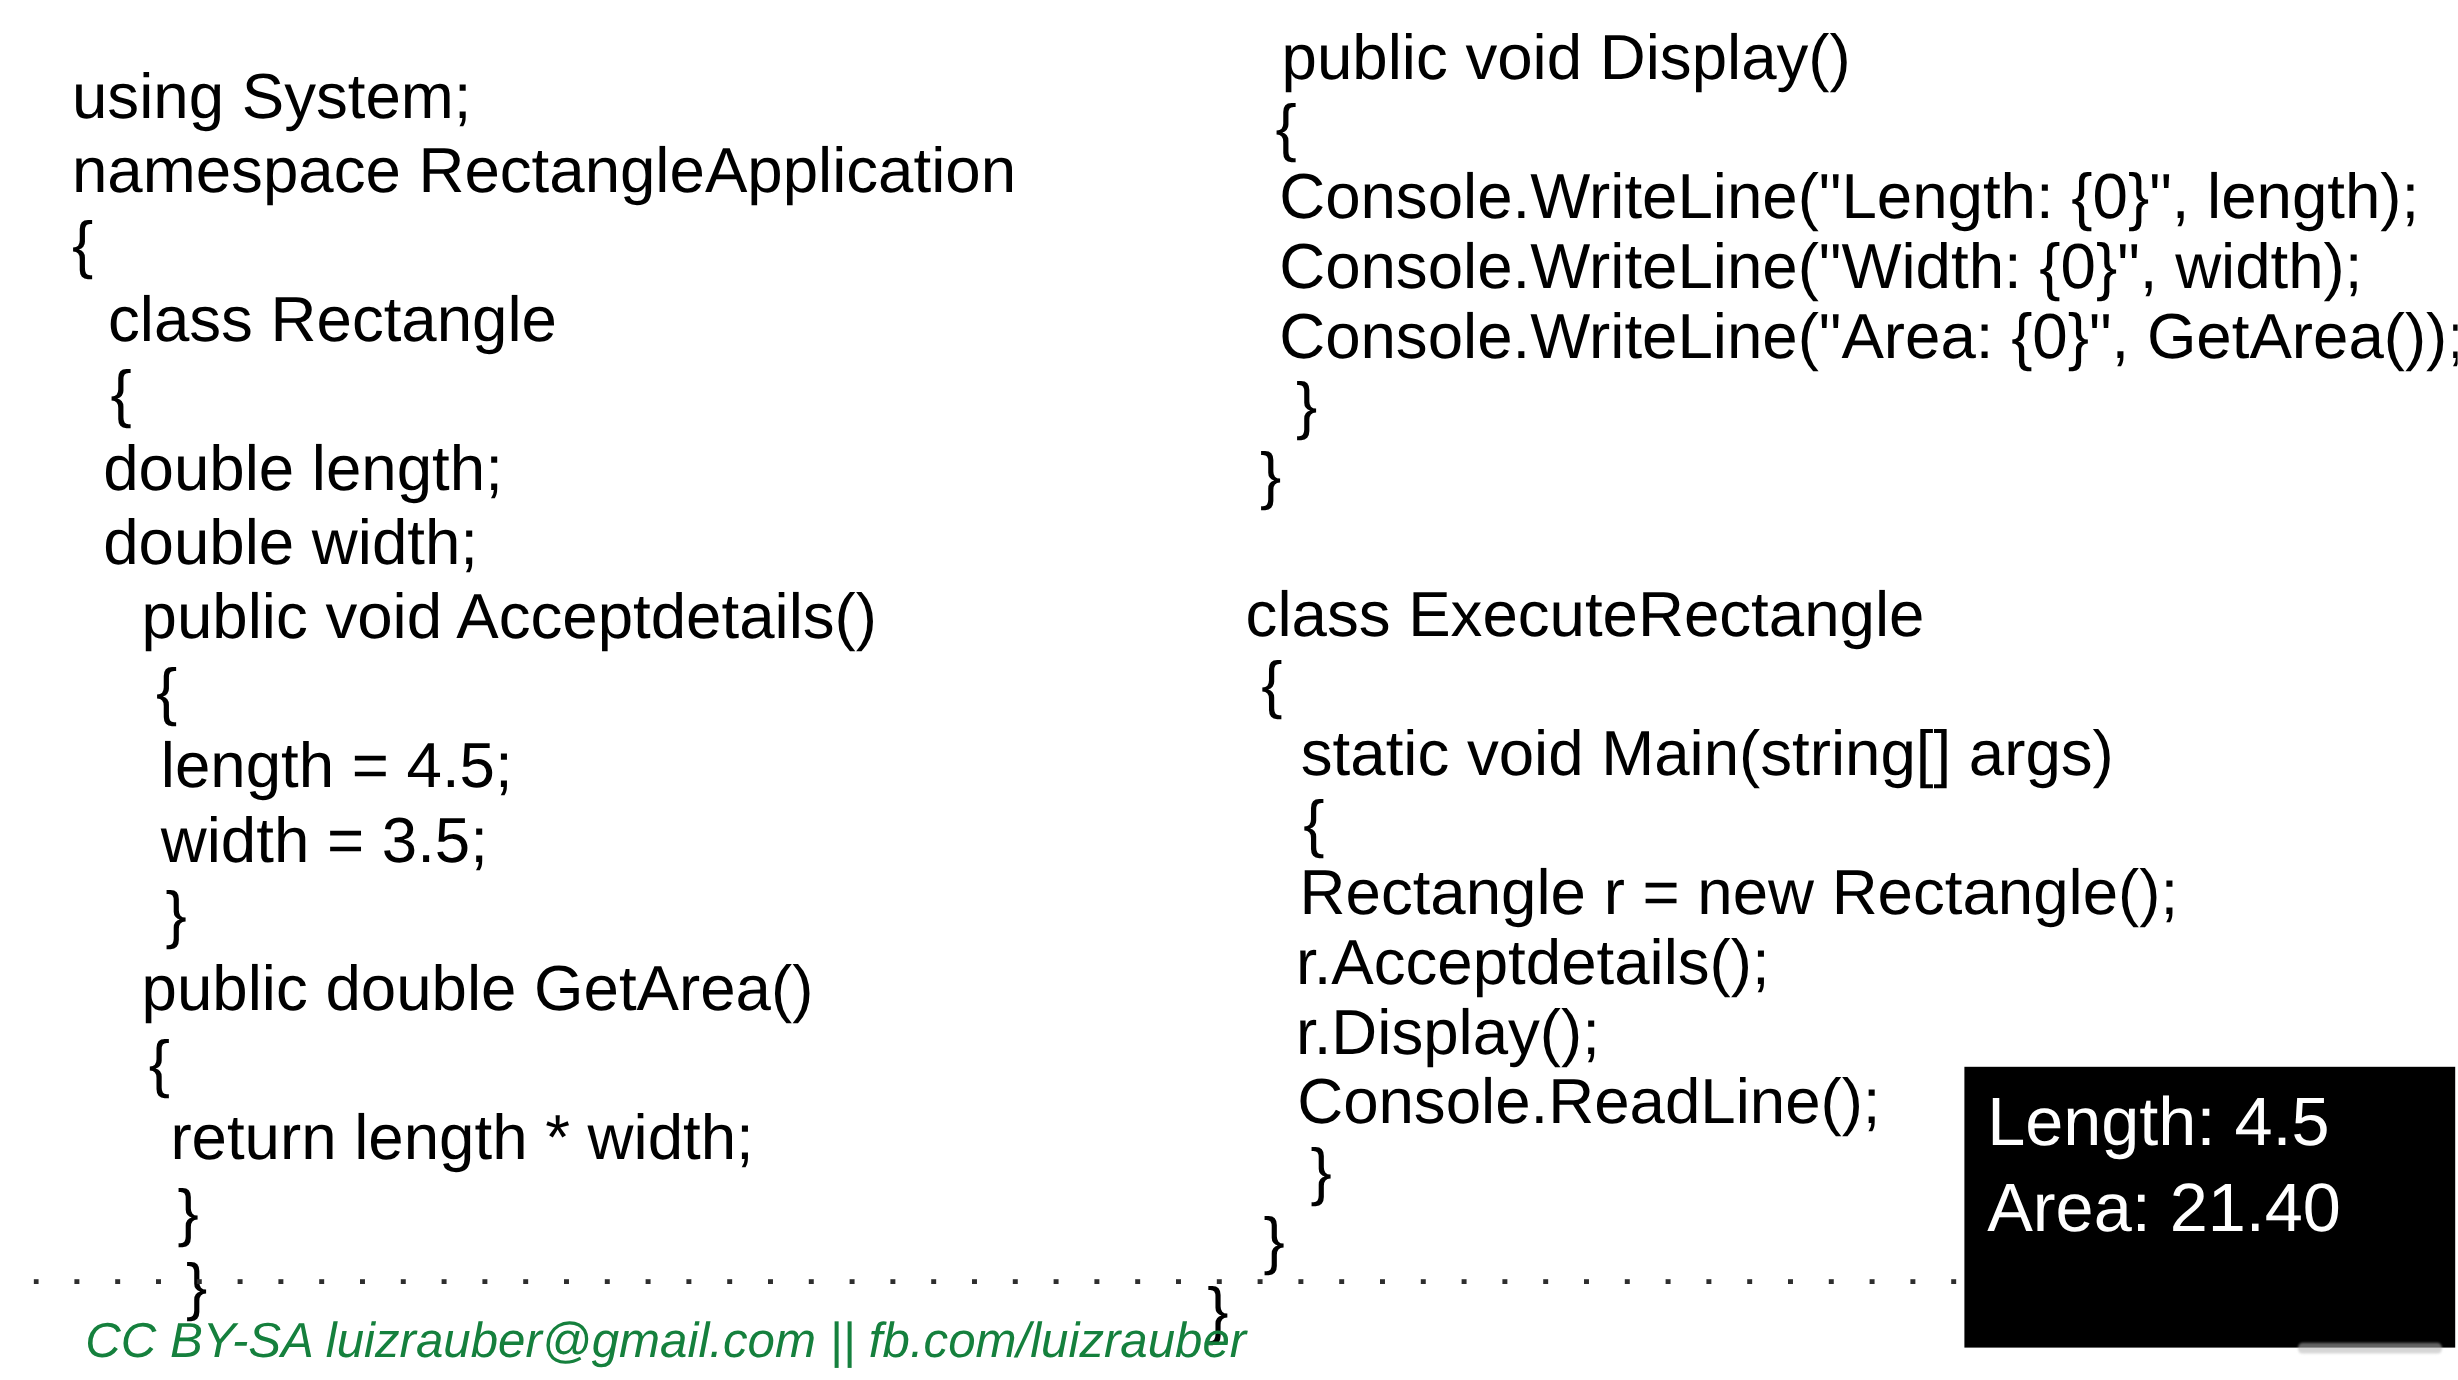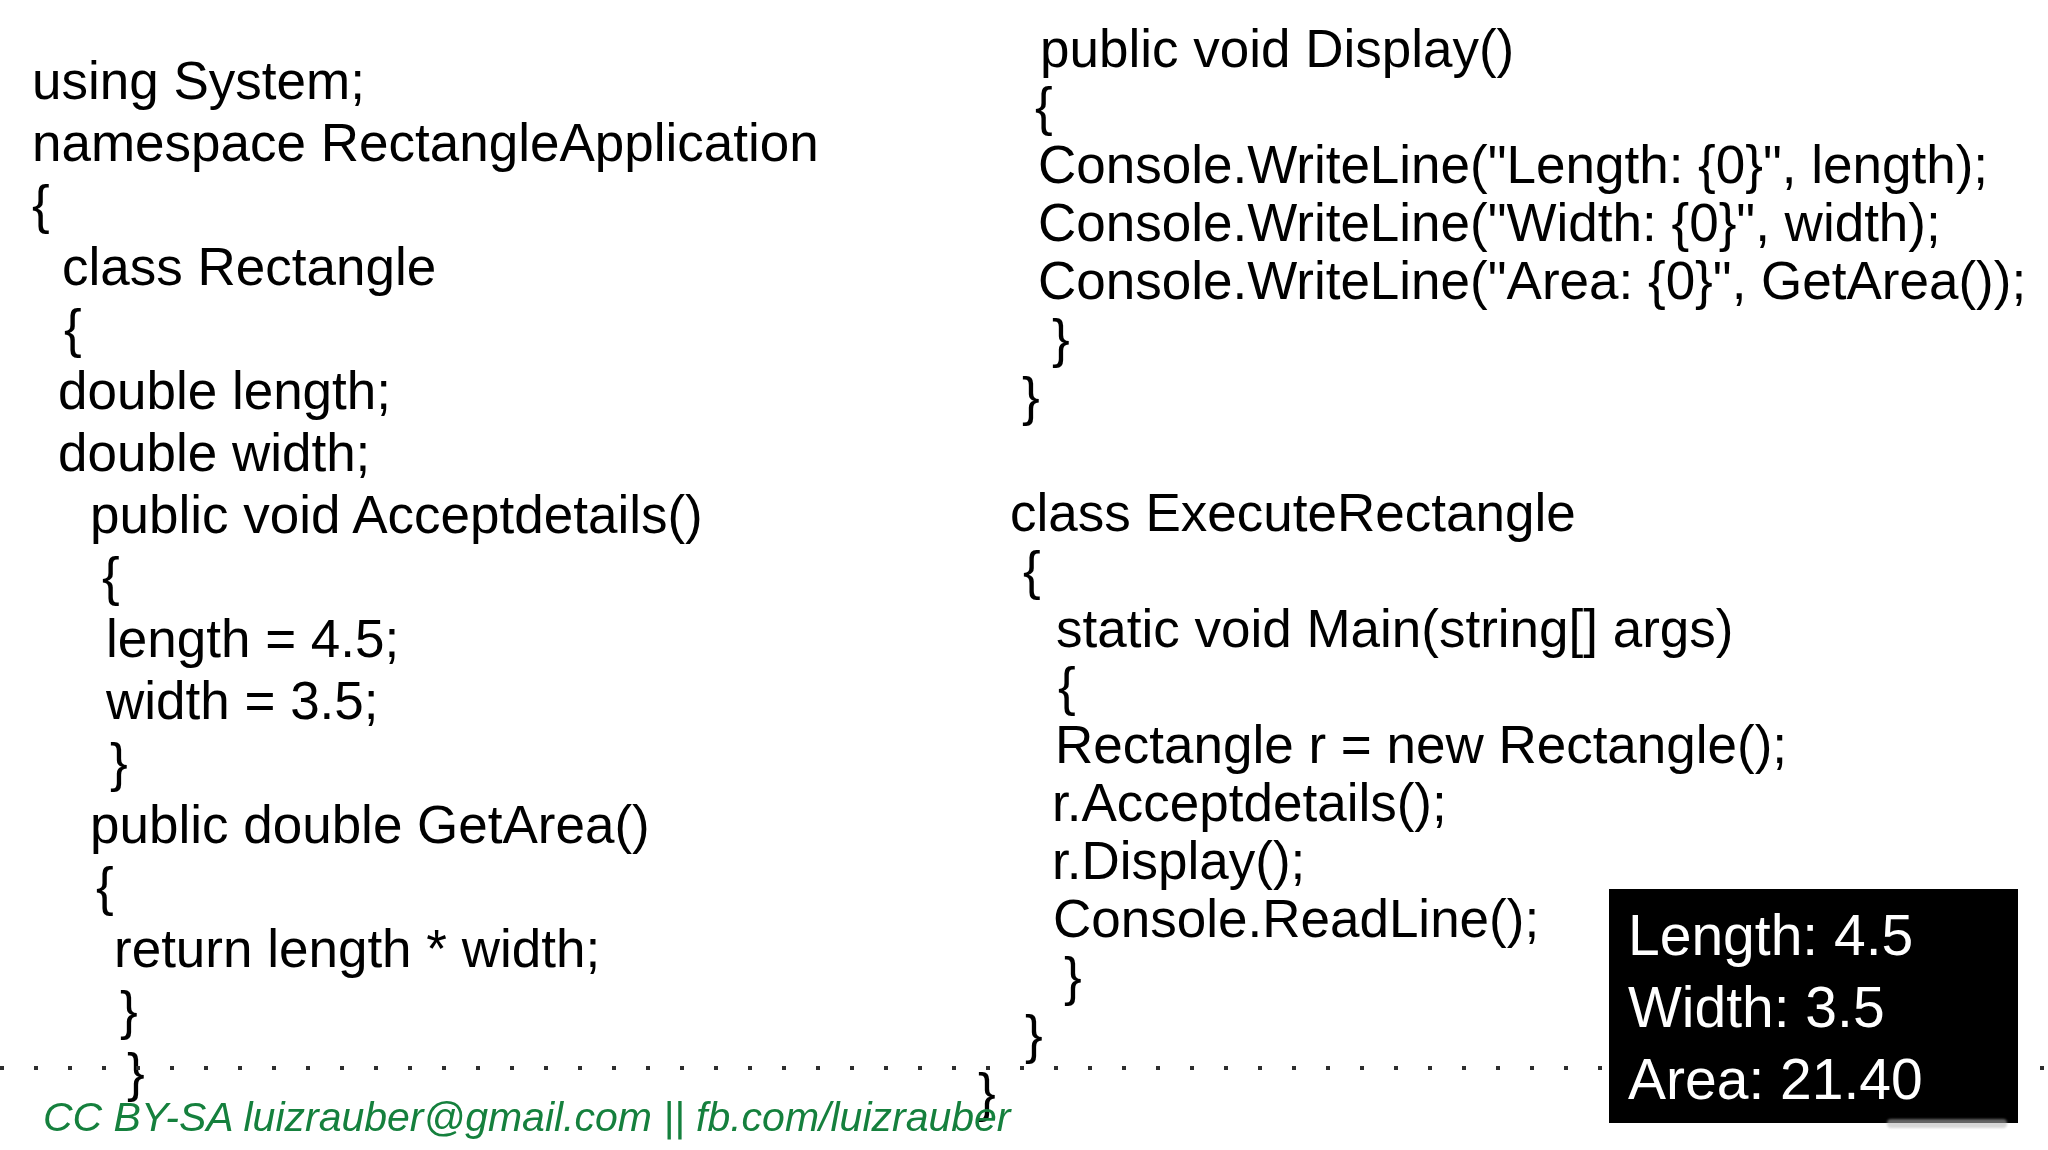--- a/index.html
+++ b/index.html
@@ -3,21 +3,21 @@
 <meta charset="utf-8">
 <style>
   html,body{margin:0;padding:0;}
   body{
     width:2048px;height:1150px;
     background:#ffffff;
     position:relative;
     overflow:hidden;
     font-family:"Liberation Sans", sans-serif;
   }
-  .slide{position:absolute;inset:0;}
+  .slide{position:absolute;inset:0;margin-left:28px;}
   .code-col{
     position:absolute;
     color:#000000;
     font-size:53px;
     white-space:pre;
   }
   .code-line{display:block;}
   .col-left{left:32px;top:50px;}
   .col-left .code-line{height:62px;line-height:62px;}
   .col-right{left:1010px;top:20px;}
@@ -69,17 +69,17 @@
 <div class="slide">
 
   <div class="code-col col-left"><div class="code-line" style="margin-left: 0px;"><span>using System;</span></div><div class="code-line" style="margin-left: 0px;"><b>namespace</b><span> RectangleApplication</span></div><div class="code-line" style="margin-left: 0px;"><span>{</span></div><div class="code-line" style="margin-left: 30px;"><b>class</b><span> Rectangle</span></div><div class="code-line" style="margin-left: 32px;"><span>{</span></div><div class="code-line" style="margin-left: 26px;"><span>double length;</span></div><div class="code-line" style="margin-left: 26px;"><span>double width;</span></div><div class="code-line" style="margin-left: 58px;"><b>public</b><span> void Acceptdetails()</span></div><div class="code-line" style="margin-left: 70px;"><span>{</span></div><div class="code-line" style="margin-left: 74px;"><span>length = 4.5;</span></div><div class="code-line" style="margin-left: 74px;"><span>width = 3.5;</span></div><div class="code-line" style="margin-left: 78px;"><span>}</span></div><div class="code-line" style="margin-left: 58px;"><b>public</b><span> double GetArea()</span></div><div class="code-line" style="margin-left: 64px;"><span>{</span></div><div class="code-line" style="margin-left: 82px;"><span>return length * width;</span></div><div class="code-line" style="margin-left: 88px;"><span>}</span></div><div class="code-line" style="margin-left: 95px;"><span>}</span></div></div>
 
   <div class="code-col col-right"><div class="code-line" style="margin-left: 30px;"><span>public void Display()</span></div><div class="code-line" style="margin-left: 25px;"><span>{</span></div><div class="code-line" style="margin-left: 28px;"><span>Console.WriteLine("Length: {0}", length);</span></div><div class="code-line" style="margin-left: 28px;"><span>Console.WriteLine("Width: {0}", width);</span></div><div class="code-line" style="margin-left: 28px;"><span>Console.WriteLine("Area: {0}", GetArea());</span></div><div class="code-line" style="margin-left: 42px;"><span>}</span></div><div class="code-line" style="margin-left: 12px;"><span>}</span></div><div class="code-line" style="margin-left: 0px;"> </div><div class="code-line" style="margin-left: 0px;"><b>class</b><span> ExecuteRectangle</span></div><div class="code-line" style="margin-left: 13px;"><span>{</span></div><div class="code-line" style="margin-left: 46px;"><b>static void Main</b><span>(string[] args)</span></div><div class="code-line" style="margin-left: 48px;"><span>{</span></div><div class="code-line" style="margin-left: 45px;"><b>Rectangle r = new Rectangle();</b></div><div class="code-line" style="margin-left: 42px;"><span>r.Acceptdetails();</span></div><div class="code-line" style="margin-left: 42px;"><span>r.Display();</span></div><div class="code-line" style="margin-left: 43px;"><span>Console.ReadLine();</span></div><div class="code-line" style="margin-left: 54px;"><span>}</span></div><div class="code-line" style="margin-left: 15px;"><span>}</span></div><div class="code-line" style="margin-left: -32px;"><span>}</span></div></div>
 
   <div class="dotted-separator"></div>
 
   <div class="footer-credit">CC BY-SA luizrauber@gmail.com || fb.com/luizrauber</div>
 
-  <div class="console-box"><div class="console-line">Length: 4.5</div><div class="console-line">Width: 3.5</div><div class="console-line">Area: 21.40</div></div>
+  <div class="console-box"><div class="console-line">Length: 4.5</div><div class="console-line">Area: 21.40</div></div>
 
   <div class="watermark-smudge"></div>
 
 </div>
 
 </body></html>

